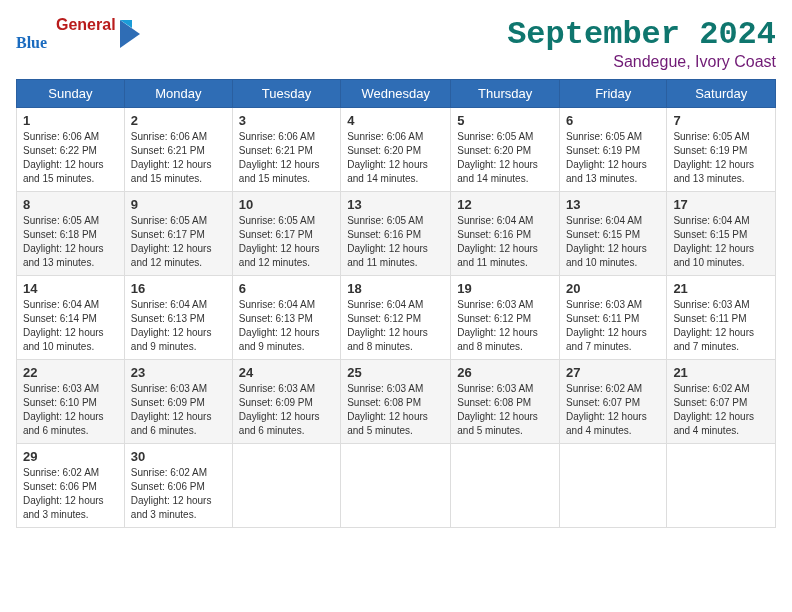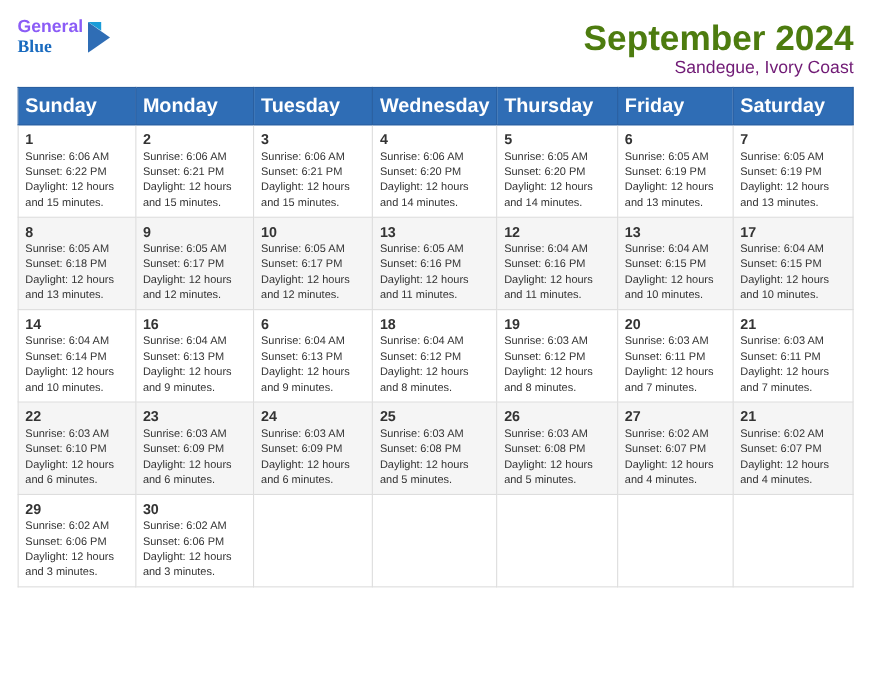--- a/index.html
+++ b/index.html
@@ -20,38 +20,39 @@
       display: flex;
       align-items: center;
       gap: 4px;
     }
     .title-block {
       text-align: right;
     }
     .month-title {
       font-size: 32px;
       font-weight: bold;
-      color: #4d7c0f;
+      color: #0f766e;
+      font-family: Liberation Mono, monospace;
     }
     .location-title {
       font-size: 16px;
       color: #701a75;
     }
     table {
       width: 100%;
       border-collapse: collapse;
       border: 1px solid #ccc;
     }
     thead tr th {
       background-color: #2f6db5;
       color: #fff;
-      font-size: 18px;
-      font-weight: bold;
+      font-size: 13px;
+      font-weight: normal;
       padding: 6px 6px;
-      text-align: left;
+      text-align: center;
       border: 1px solid #2a5fa0;
     }
     tbody tr td {
       vertical-align: top;
       padding: 5px 6px;
       font-size: 10.5px;
       color: #333;
       border: 1px solid #ddd;
       width: 113px;
       min-height: 70px;
@@ -75,21 +76,21 @@
       background: #fff !important;
     }
   </style>
 </head>
 <body>
 
 <div class="header">
   <div class="logo">
   <div style="display:flex;align-items:center;gap:2px;">
     <div style="font-size:16px;font-weight:bold;line-height:1.1;">
-      <span style="color:#8b5cf6;">General</span><br>
+      <span style="color:#b91c1c;margin-left:40px;">General</span><br>
       <span style="color:#1a6bbf;font-family:Liberation Serif, serif;">Blue</span>
     </div>
     <svg width="20" height="28" viewBox="0 0 20 28" style="margin-left:2px;">
       <polygon points="0,0 20,14 0,28" fill="#2f6db5"></polygon>
       <polygon points="0,0 12,0 12,8" fill="#1a9cd8"></polygon>
     </svg>
   </div>
 </div>
   <div class="title-block">
     <div class="month-title">September 2024</div>

